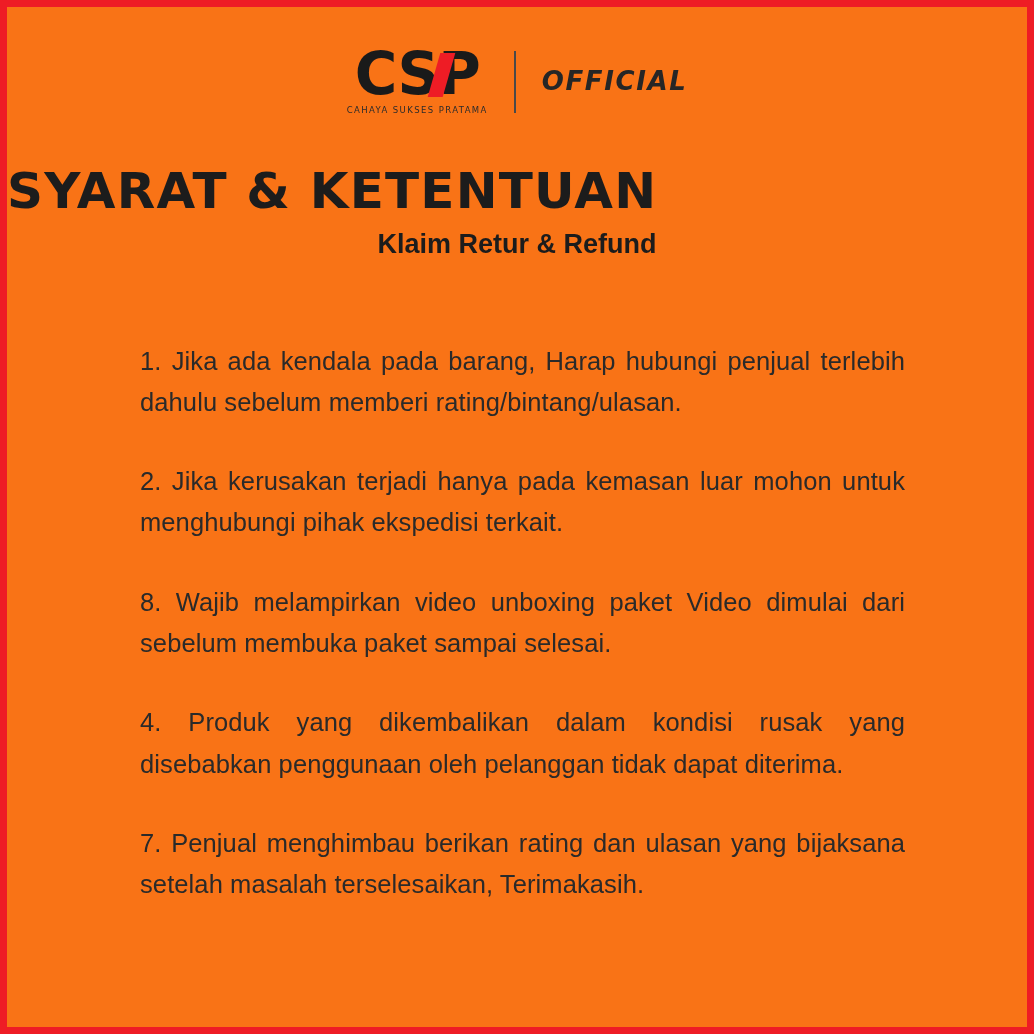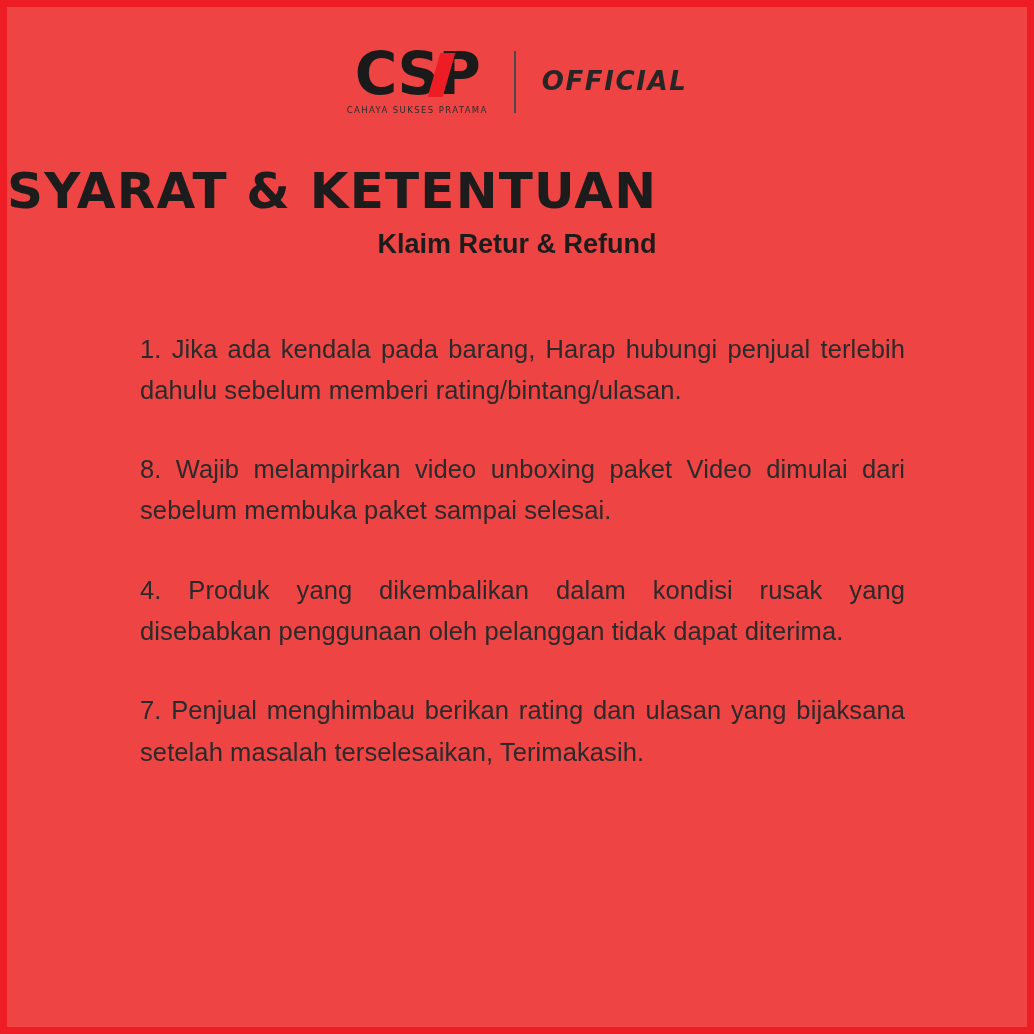--- a/index.html
+++ b/index.html
@@ -18,21 +18,21 @@
     box-sizing: border-box;
     width: 1034px;
     height: 1034px;
     border: 7px solid #ee1c25;
     background: #d6dee4;
     padding: 0;
   }
   .inner {
     position: absolute;
     inset: 0;
-    background: #ef4444;
+    background: #f97316;
   }
 
   
   .header {
     position: absolute;
     top: 40px;
     left: 0;
     right: 0;
     display: flex;
     align-items: center;
@@ -109,21 +109,21 @@
     text-align: center;
     font-size: 27px;
     font-weight: bold;
     color: #1c1c1c;
     font-family: Liberation Sans, sans-serif;
   }
 
   
   .terms {
     position: absolute;
-    top: 296px;
+    top: 308px;
     left: 133px;
     width: 765px;
   }
   .term {
     font-size: 25.5px;
     line-height: 1.62;
     color: #2a2a2a;
     text-align: justify;
     margin-bottom: 38px;
     font-family: "Liberation Sans", sans-serif;
@@ -149,19 +149,20 @@
       <div class="official">
         <div>OFFICIAL</div>
       </div>
     </div>
 
     <div class="title">SYARAT &amp; KETENTUAN</div>
     <div class="subtitle">Klaim Retur &amp; Refund</div>
 
     <div class="terms">
       <p class="term">1. Jika ada kendala pada barang, Harap hubungi penjual terlebih dahulu sebelum memberi rating/bintang/ulasan.</p>
+      <p class="term">2. Jika kerusakan terjadi hanya pada kemasan luar mohon untuk menghubungi pihak ekspedisi terkait.</p>
       <p class="term">8. Wajib melampirkan video unboxing paket Video dimulai dari sebelum membuka paket sampai selesai.</p>
       <p class="term">4. Produk yang dikembalikan dalam kondisi rusak yang disebabkan penggunaan oleh pelanggan tidak dapat diterima.</p>
       <p class="term">7. Penjual menghimbau berikan rating dan ulasan yang bijaksana setelah masalah terselesaikan, Terimakasih.</p>
     </div>
 
   </div>
 </div>
 
 </body></html>

